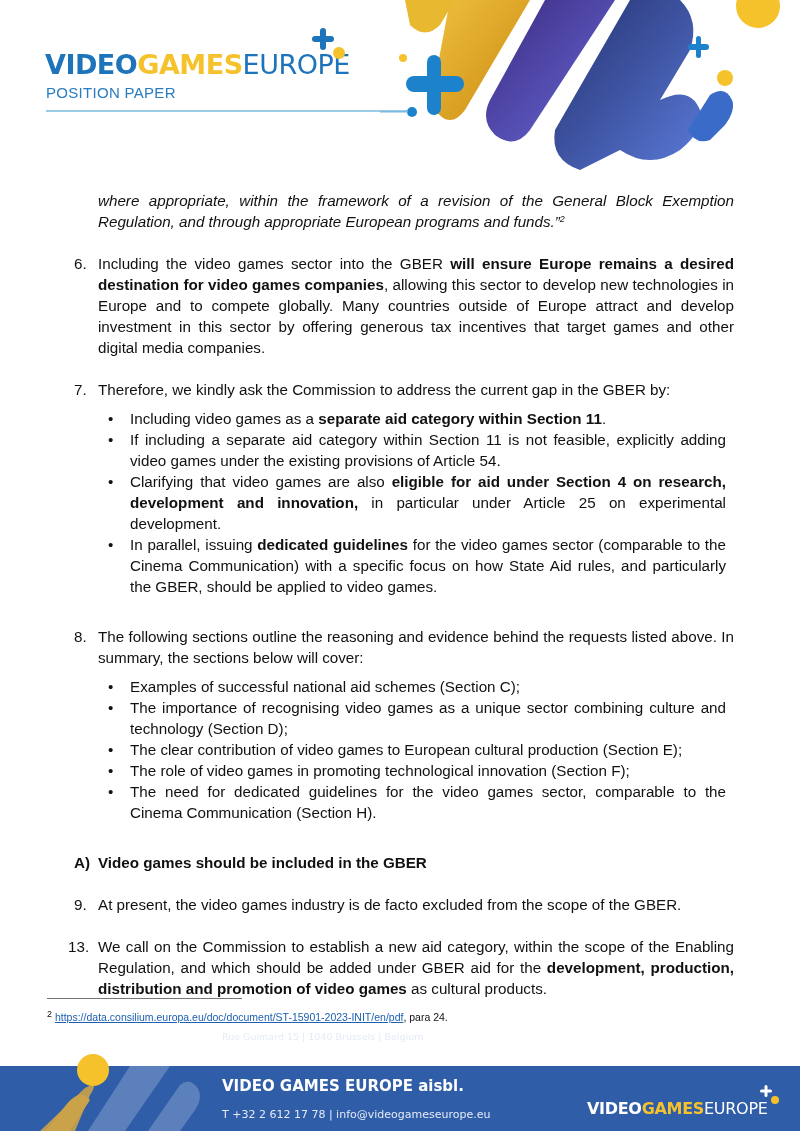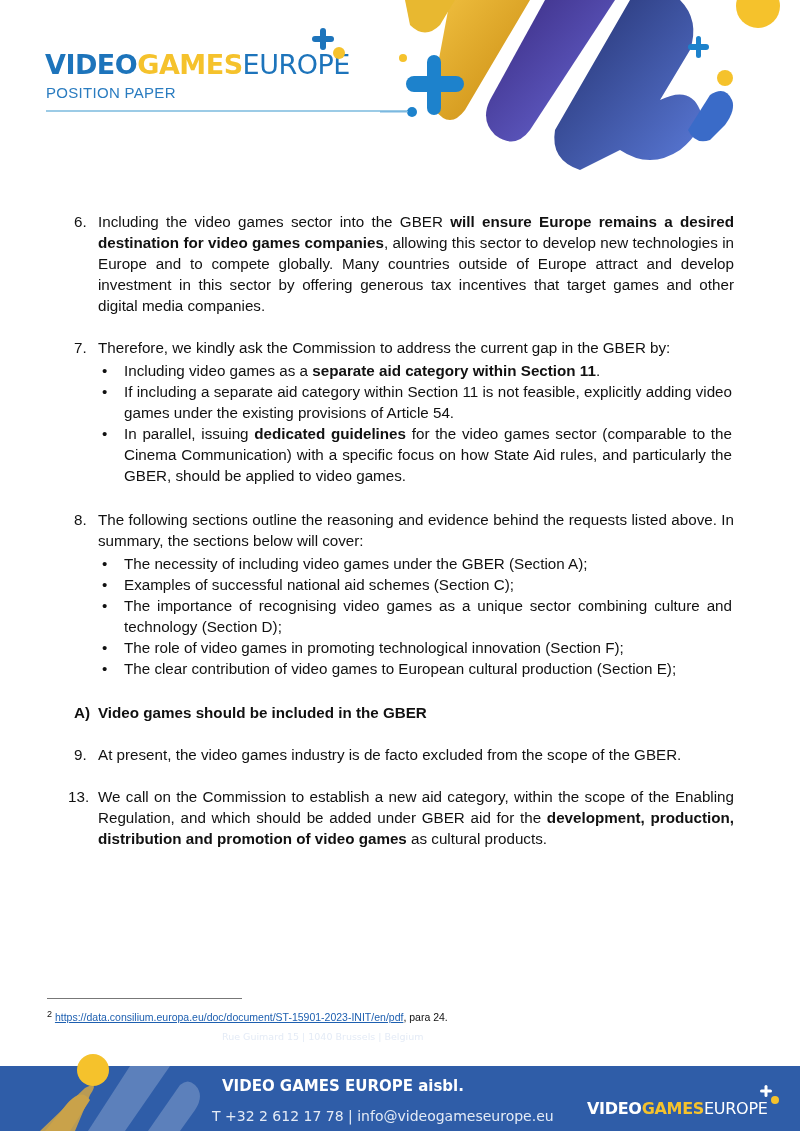--- a/index.html
+++ b/index.html
@@ -15,38 +15,38 @@
   .subtitle { position:absolute; left:46px; top:84px; font-size:15px; color:#2a7cc0; letter-spacing:0.3px; }
   .header-rule { position:absolute; left:46px; top:110px; width:370px; height:2px; background:#9ccbe6; }
   .hero { position:absolute; left:380px; top:0; width:420px; height:170px; }
 
   
   .content { position:absolute; left:98px; top:190px; width:636px; font-size:15.2px; line-height:21px; }
   .p { position:relative; padding-left:0; margin:0; text-align:justify; }
   .num { position:absolute; left:-24px; top:0; }
   .quote { font-style:italic; }
   sup { font-size:9px; vertical-align:top; position:relative; top:-2px; }
-  ul { margin:2px; padding:0; list-style:none; }
+  ul { margin:8px; padding:0; list-style:none; }
   li { position:relative; padding-left:24px; text-align:justify; }
   li::before { content:"•"; position:absolute; left:2px; top:0; }
   .gap { height:21px; }
   .heading { font-weight:bold; position:relative; }
   .heading .hnum { position:absolute; left:-24px; }
 
   
   .fn-rule { position:absolute; left:47px; top:998px; width:195px; height:1px; background:#777; }
   .footnote { position:absolute; left:47px; top:1011px; font-size:10.5px; color:#111; }
   .footnote a { color:#1d5fb0; text-decoration:underline; }
 
   
   .footer { position:absolute; left:0; top:1066px; width:800px; height:65px; background:#2f5da8; }
   .foot-deco { position:absolute; left:0; top:1050px; width:230px; height:81px; }
   .foot-org { position:absolute; left:222px; top:1077px; font-family:"DejaVu Sans", sans-serif; font-size:15px; font-weight:bold; color:#fff; }
   .foot-addr { position:absolute; left:222px; top:1031px; font-family:"DejaVu Sans", sans-serif; font-size:9.5px; color:#e4ebf6; }
-  .foot-contact { position:absolute; left:212px; top:1108px; font-family:"DejaVu Sans", sans-serif; font-size:14px; color:#e4ebf6; }
+  .foot-contact { position:absolute; left:222px; top:1108px; font-family:"DejaVu Sans", sans-serif; font-size:11px; color:#e4ebf6; }
   .foot-transp { position:absolute; left:458px; top:1022px; font-size:9.5px; color:#ffffff; }
   .foot-logo { position:absolute; left:587px; top:1099px; font-family:"DejaVu Sans", sans-serif; font-size:16px; letter-spacing:-0.3px; white-space:nowrap; }
   .foot-logo .v { color:#ffffff; font-weight:bold; }
   .foot-logo .g { color:#f5c22c; font-weight:bold; }
   .foot-logo .e { color:#ffffff; }
   .foot-plus { position:absolute; left:760px; top:1085px; width:12px; height:12px; }
   .foot-dot { position:absolute; left:771px; top:1096px; width:8px; height:8px; border-radius:50%; background:#f5c22c; }
 </style>
 </head>
 <body>
@@ -97,40 +97,42 @@
 
   <g fill="#1d82cc">
       <rect x="316" y="36" width="5" height="22" rx="2.5"></rect>
       <rect x="308" y="44" width="21" height="6" rx="3"></rect>
     </g>
   <circle cx="345" cy="78" r="8" fill="#f5c22c"></circle>
   <circle cx="378" cy="6" r="22" fill="#f5c22c"></circle>
 </svg>
 
 <div class="content">
+  <p class="p quote"><span>where appropriate, within the framework of a revision of the General Block Exemption Regulation, and through appropriate European programs and funds.”</span><sup>2</sup></p>
   <div class="gap"></div>
 
   <p class="p"><span class="num">6.</span><span>Including the video games sector into the GBER </span><b>will ensure Europe remains a desired destination for video games companies</b><span>, allowing this sector to develop new technologies in Europe and to compete globally. Many countries outside of Europe attract and develop investment in this sector by offering generous tax incentives that target games and other digital media companies.</span></p>
   <div class="gap"></div>
 
   <p class="p"><span class="num">7.</span><span>Therefore, we kindly ask the Commission to address the current gap in the GBER by:</span></p>
   <ul>
     <li><span>Including video games as a </span><b>separate aid category within Section 11</b><span>.</span></li>
     <li><span>If including a separate aid category within Section 11 is not feasible, explicitly adding video games under the existing provisions of Article 54.</span></li>
+    <li><span>Clarifying that video games are also </span><b>eligible for aid under Section 4 on research, development and innovation,</b><span> in particular under Article 25 on experimental development.</span></li>
     <li><span>In parallel, issuing </span><b>dedicated guidelines</b><span> for the video games sector (comparable to the Cinema Communication) with a specific focus on how State Aid rules, and particularly the GBER, should be applied to video games.</span></li>
   </ul>
   <div class="gap"></div>
 
   <p class="p"><span class="num">8.</span><span>The following sections outline the reasoning and evidence behind the requests listed above. In summary, the sections below will cover:</span></p>
   <ul>
-    <li>The necessity of including video games under the GBER (Section A);</li>
     <li>Examples of successful national aid schemes (Section C);</li>
     <li>The importance of recognising video games as a unique sector combining culture and technology (Section D);</li>
+    <li>The clear contribution of video games to European cultural production (Section E);</li>
     <li>The role of video games in promoting technological innovation (Section F);</li>
-    <li>The clear contribution of video games to European cultural production (Section E);</li>
+    <li>The need for dedicated guidelines for the video games sector, comparable to the Cinema Communication (Section H).</li>
   </ul>
   <div class="gap"></div>
 
   <p class="heading" style="margin:0;"><span class="hnum">A)</span><span>Video games should be included in the GBER</span></p>
   <div class="gap"></div>
 
   <p class="p"><span class="num">9.</span><span>At present, the video games industry is de facto excluded from the scope of the GBER.</span></p>
   <div class="gap"></div>
 
   <p class="p"><span class="num" style="left:-30px;">13.</span><span>We call on the Commission to establish a new aid category, within the scope of the Enabling Regulation, and which should be added under GBER aid for the </span><b>development, production, distribution and promotion of video games</b><span> as cultural products.</span></p>

